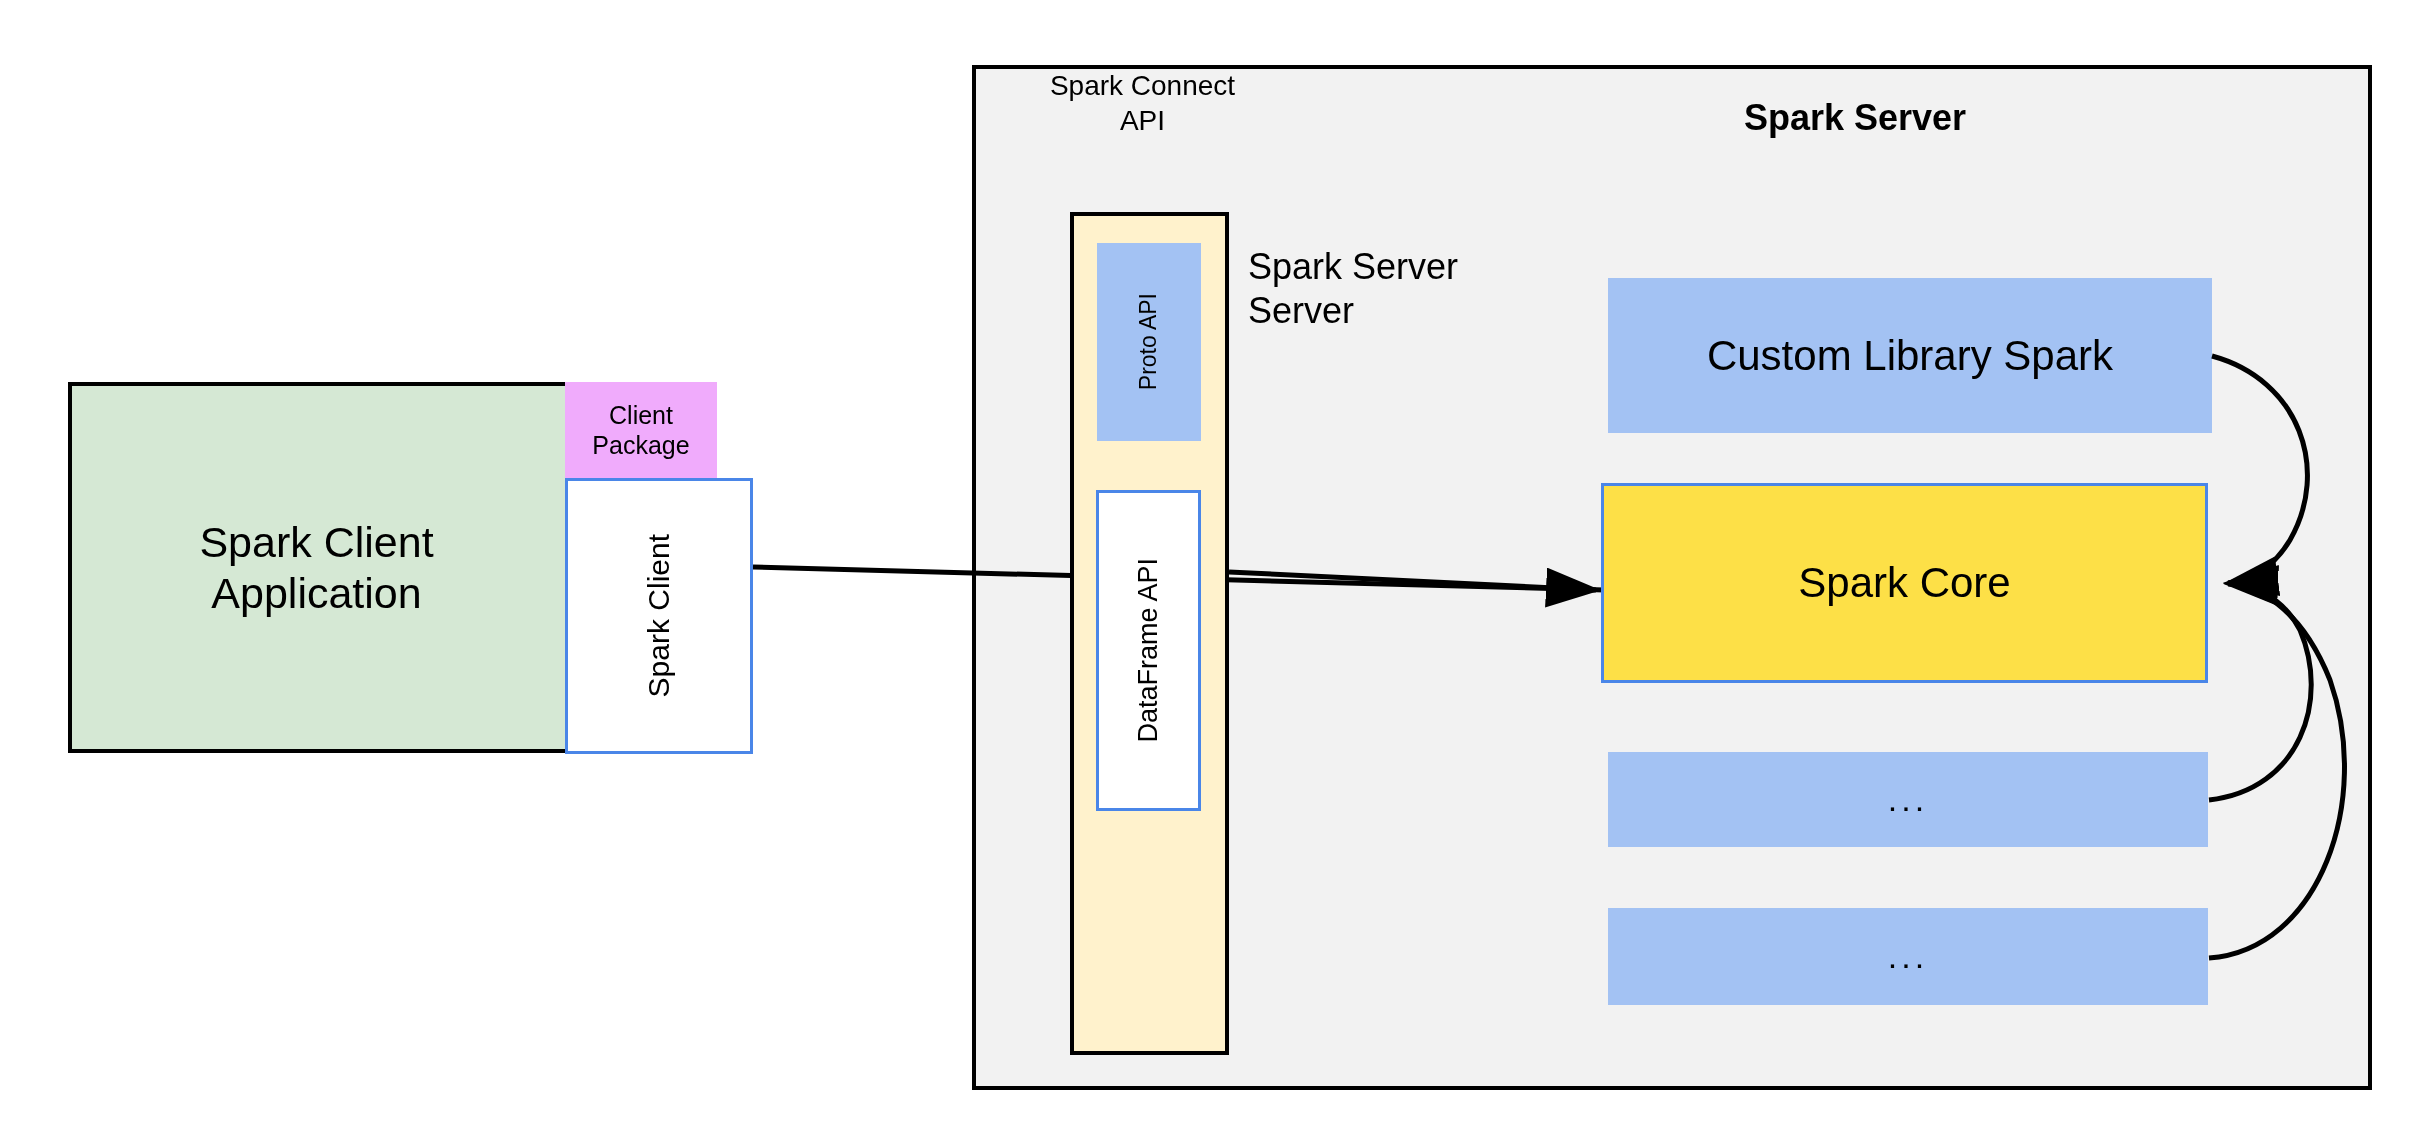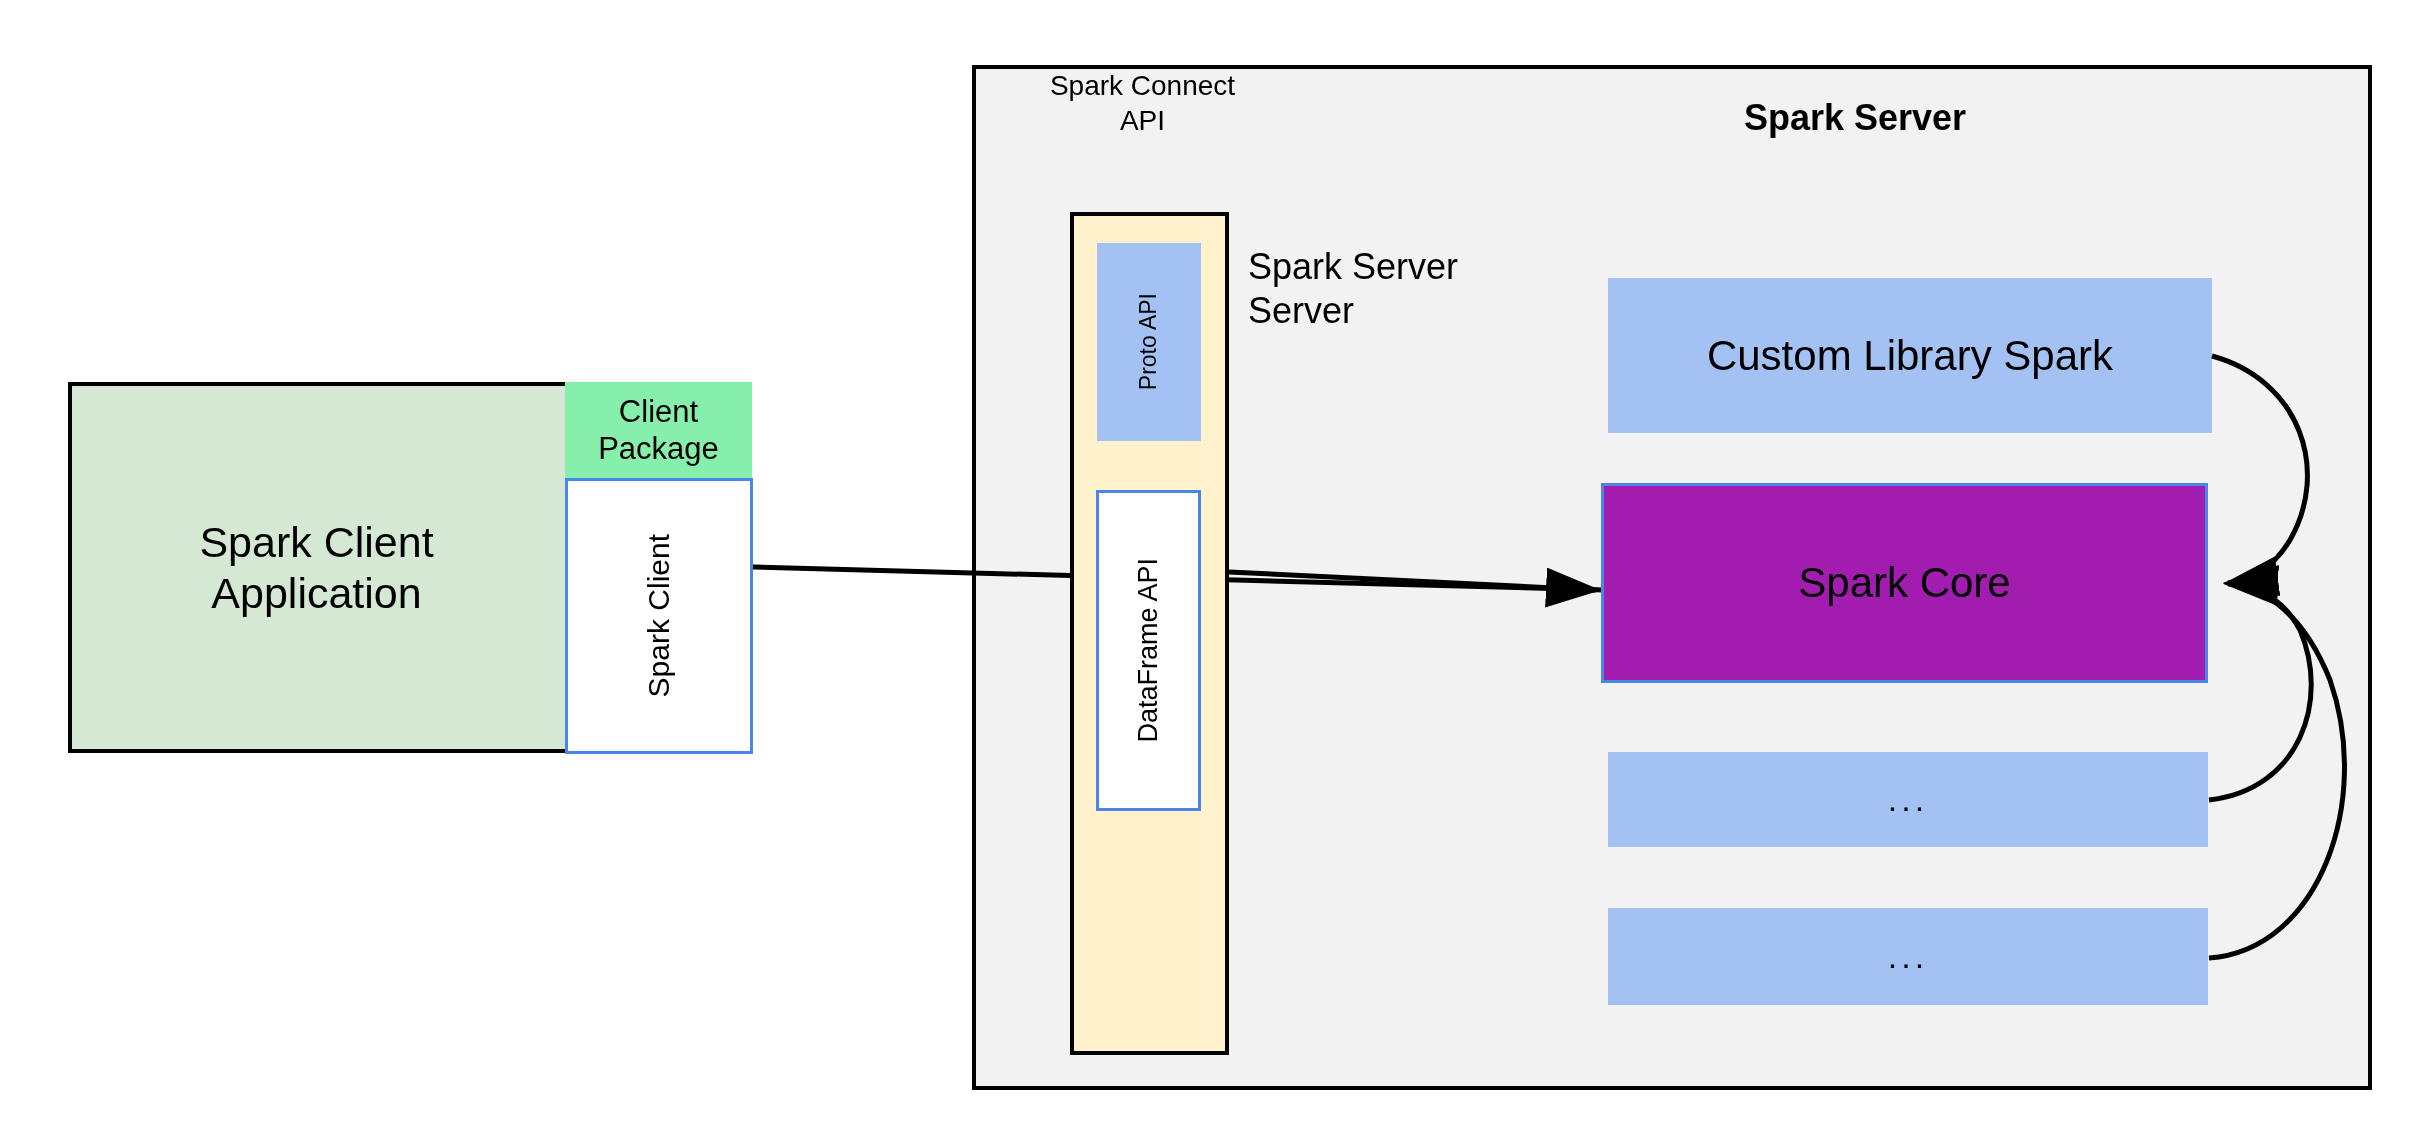--- a/index.html
+++ b/index.html
@@ -37,25 +37,25 @@
     background: #D5E8D4;
     border: 4px solid #000000;
     font-size: 43px;
     z-index: 2;
   }
   #client-app .lbl { padding-right: 6px; }
 
   #client-package {
     left: 565px;
     top: 382px;
-    width: 187px;
+    width: 152px;
     height: 97px;
-    background: #86efac;
-    border: none;
-    font-size: 31px;
+    background: #f0abfc;
+    border: none;
+    font-size: 25px;
     z-index: 3;
   }
   #spark-client {
     left: 565px;
     top: 478px;
     width: 188px;
     height: 276px;
     background: #ffffff;
     border: 3px solid #4A86E8;
     z-index: 3;
@@ -153,21 +153,21 @@
     background: #A3C2F3;
     border: none;
     font-size: 42px;
     z-index: 4;
   }
   #spark-core {
     left: 1601px;
     top: 483px;
     width: 607px;
     height: 200px;
-    background: #a21caf;
+    background: #fde047;
     border: 3px solid #4A86E8;
     font-size: 42px;
     z-index: 4;
   }
   #ellipsis-1 {
     left: 1608px;
     top: 752px;
     width: 600px;
     height: 95px;
     background: #A3C2F3;

